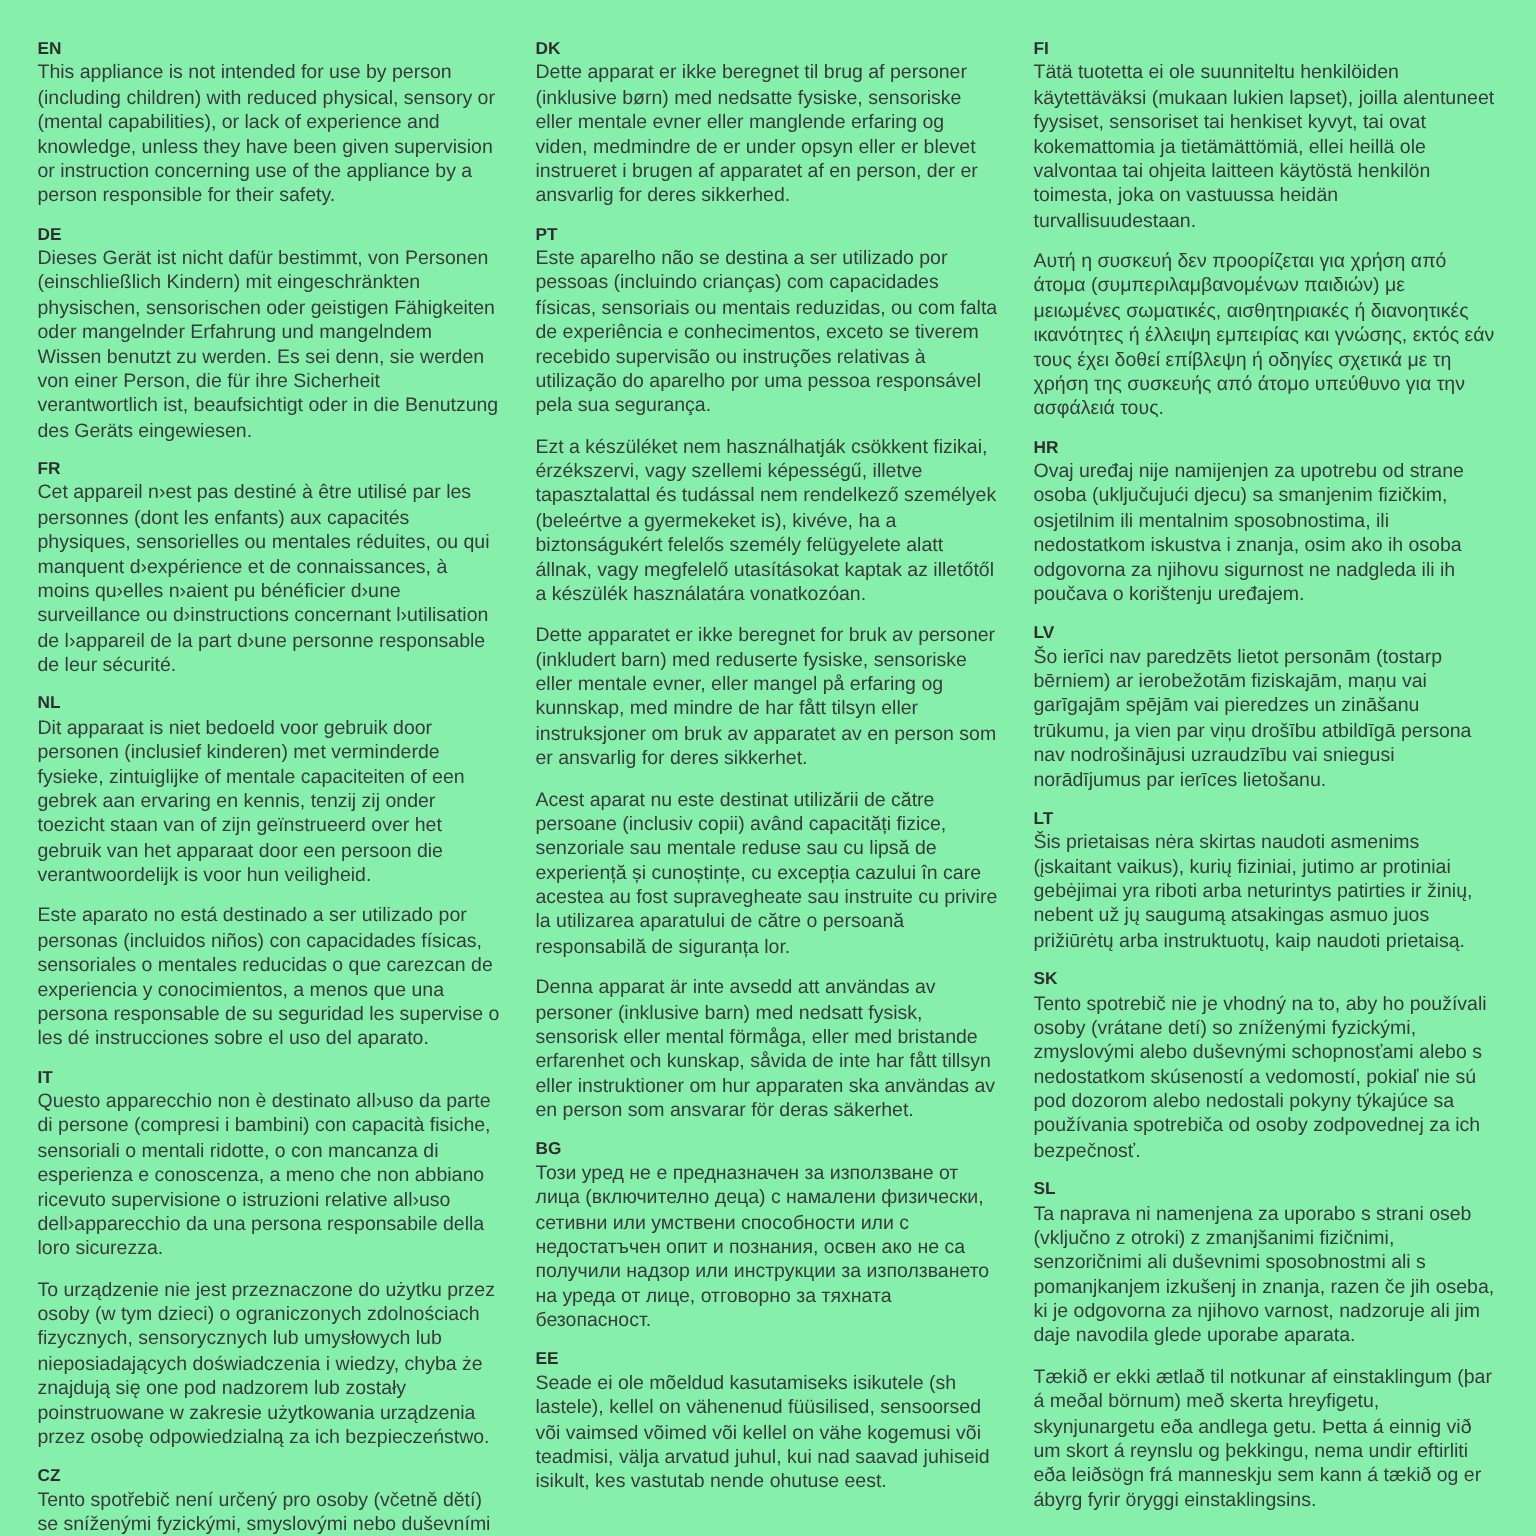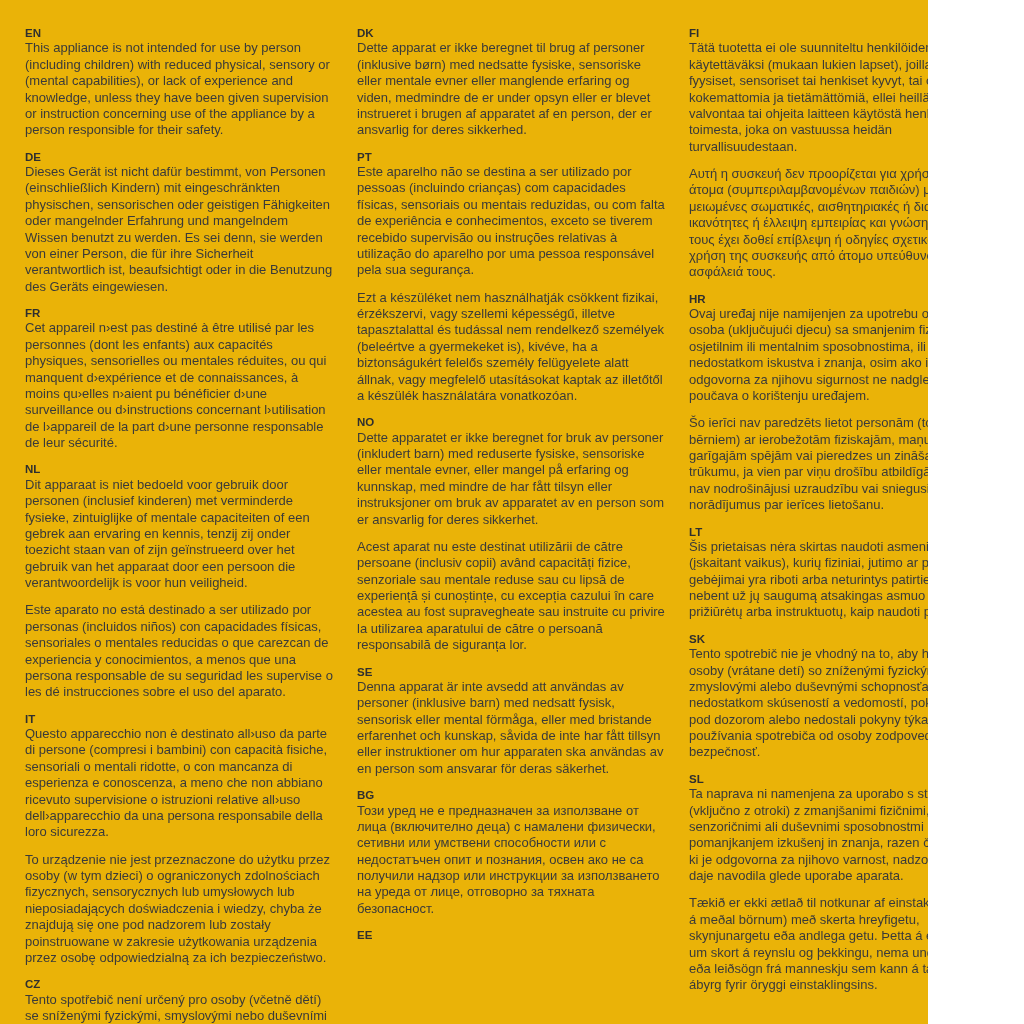--- a/index.html
+++ b/index.html
@@ -2,25 +2,25 @@
 <html><head>
 <meta charset="utf-8">
 <style>
   html, body {
     margin: 0;
     padding: 0;
     background: #ffffff;
     font-family: "Liberation Sans", "DejaVu Sans", sans-serif;
   }
   .page {
-    width: 928px;
+    width: 1024px;
     height: 1024px;
     box-sizing: border-box;
     padding: 26px 28px 20px 25px;
-    background: #eab308;
+    background: #86efac;
     color: #3a3a3a;
     overflow: hidden;
   }
   .columns {
     display: flex;
     gap: 24px;
   }
   .col {
     width: 308px;
     flex: 0 0 308px;
@@ -88,52 +88,52 @@
         <p class="lang-text">Dette apparat er ikke beregnet til brug af personer (inklusive børn) med nedsatte fysiske, sensoriske eller mentale evner eller manglende erfaring og viden, medmindre de er under opsyn eller er blevet instrueret i brugen af apparatet af en person, der er ansvarlig for deres sikkerhed.</p>
       </div>
       <div class="section">
         <p class="lang-code">PT</p>
         <p class="lang-text">Este aparelho não se destina a ser utilizado por pessoas (incluindo crianças) com capacidades físicas, sensoriais ou mentais reduzidas, ou com falta de experiência e conhecimentos, exceto se tiverem recebido supervisão ou instruções relativas à utilização do aparelho por uma pessoa responsável pela sua segurança.</p>
       </div>
       <div class="section">
         <p class="lang-text">Ezt a készüléket nem használhatják csökkent fizikai, érzékszervi, vagy szellemi képességű, illetve tapasztalattal és tudással nem rendelkező személyek (beleértve a gyermekeket is), kivéve, ha a biztonságukért felelős személy felügyelete alatt állnak, vagy megfelelő utasításokat kaptak az illetőtől a készülék használatára vonatkozóan.</p>
       </div>
       <div class="section">
-        <p class="lang-code">NO</p>
         <p class="lang-text">Dette apparatet er ikke beregnet for bruk av personer (inkludert barn) med reduserte fysiske, sensoriske eller mentale evner, eller mangel på erfaring og kunnskap, med mindre de har fått tilsyn eller instruksjoner om bruk av apparatet av en person som er ansvarlig for deres sikkerhet.</p>
       </div>
       <div class="section">
         <p class="lang-text">Acest aparat nu este destinat utilizării de către persoane (inclusiv copii) având capacități fizice, senzoriale sau mentale reduse sau cu lipsă de experiență și cunoștințe, cu excepția cazului în care acestea au fost supravegheate sau instruite cu privire la utilizarea aparatului de către o persoană responsabilă de siguranța lor.</p>
       </div>
       <div class="section">
-        <p class="lang-code">SE</p>
         <p class="lang-text">Denna apparat är inte avsedd att användas av personer (inklusive barn) med nedsatt fysisk, sensorisk eller mental förmåga, eller med bristande erfarenhet och kunskap, såvida de inte har fått tillsyn eller instruktioner om hur apparaten ska användas av en person som ansvarar för deras säkerhet.</p>
       </div>
       <div class="section">
         <p class="lang-code">BG</p>
         <p class="lang-text">Този уред не е предназначен за използване от лица (включително деца) с намалени физически, сетивни или умствени способности или с недостатъчен опит и познания, освен ако не са получили надзор или инструкции за използването на уреда от лице, отговорно за тяхната безопасност.</p>
       </div>
       <div class="section">
         <p class="lang-code">EE</p>
+        <p class="lang-text">Seade ei ole mõeldud kasutamiseks isikutele (sh lastele), kellel on vähenenud füüsilised, sensoorsed või vaimsed võimed või kellel on vähe kogemusi või teadmisi, välja arvatud juhul, kui nad saavad juhiseid isikult, kes vastutab nende ohutuse eest.</p>
       </div>
     </div>
 
     <div class="col">
       <div class="section">
         <p class="lang-code">FI</p>
         <p class="lang-text">Tätä tuotetta ei ole suunniteltu henkilöiden käytettäväksi (mukaan lukien lapset), joilla alentuneet fyysiset, sensoriset tai henkiset kyvyt, tai ovat kokemattomia ja tietämättömiä, ellei heillä ole valvontaa tai ohjeita laitteen käytöstä henkilön toimesta, joka on vastuussa heidän turvallisuudestaan.</p>
       </div>
       <div class="section">
         <p class="lang-text">Αυτή η συσκευή δεν προορίζεται για χρήση από άτομα (συμπεριλαμβανομένων παιδιών) με μειωμένες σωματικές, αισθητηριακές ή διανοητικές ικανότητες ή έλλειψη εμπειρίας και γνώσης, εκτός εάν τους έχει δοθεί επίβλεψη ή οδηγίες σχετικά με τη χρήση της συσκευής από άτομο υπεύθυνο για την ασφάλειά τους.</p>
       </div>
       <div class="section">
         <p class="lang-code">HR</p>
         <p class="lang-text">Ovaj uređaj nije namijenjen za upotrebu od strane osoba (uključujući djecu) sa smanjenim fizičkim, osjetilnim ili mentalnim sposobnostima, ili nedostatkom iskustva i znanja, osim ako ih osoba odgovorna za njihovu sigurnost ne nadgleda ili ih poučava o korištenju uređajem.</p>
       </div>
       <div class="section">
+        <p class="lang-code">LV</p>
         <p class="lang-text">Šo ierīci nav paredzēts lietot personām (tostarp bērniem) ar ierobežotām fiziskajām, maņu vai garīgajām spējām vai pieredzes un zināšanu trūkumu, ja vien par viņu drošību atbildīgā persona nav nodrošinājusi uzraudzību vai sniegusi norādījumus par ierīces lietošanu.</p>
       </div>
       <div class="section">
         <p class="lang-code">LT</p>
         <p class="lang-text">Šis prietaisas nėra skirtas naudoti asmenims (įskaitant vaikus), kurių fiziniai, jutimo ar protiniai gebėjimai yra riboti arba neturintys patirties ir žinių, nebent už jų saugumą atsakingas asmuo juos prižiūrėtų arba instruktuotų, kaip naudoti prietaisą.</p>
       </div>
       <div class="section">
         <p class="lang-code">SK</p>
         <p class="lang-text">Tento spotrebič nie je vhodný na to, aby ho používali osoby (vrátane detí) so zníženými fyzickými, zmyslovými alebo duševnými schopnosťami alebo s nedostatkom skúseností a vedomostí, pokiaľ nie sú pod dozorom alebo nedostali pokyny týkajúce sa používania spotrebiča od osoby zodpovednej za ich bezpečnosť.</p>
       </div>

